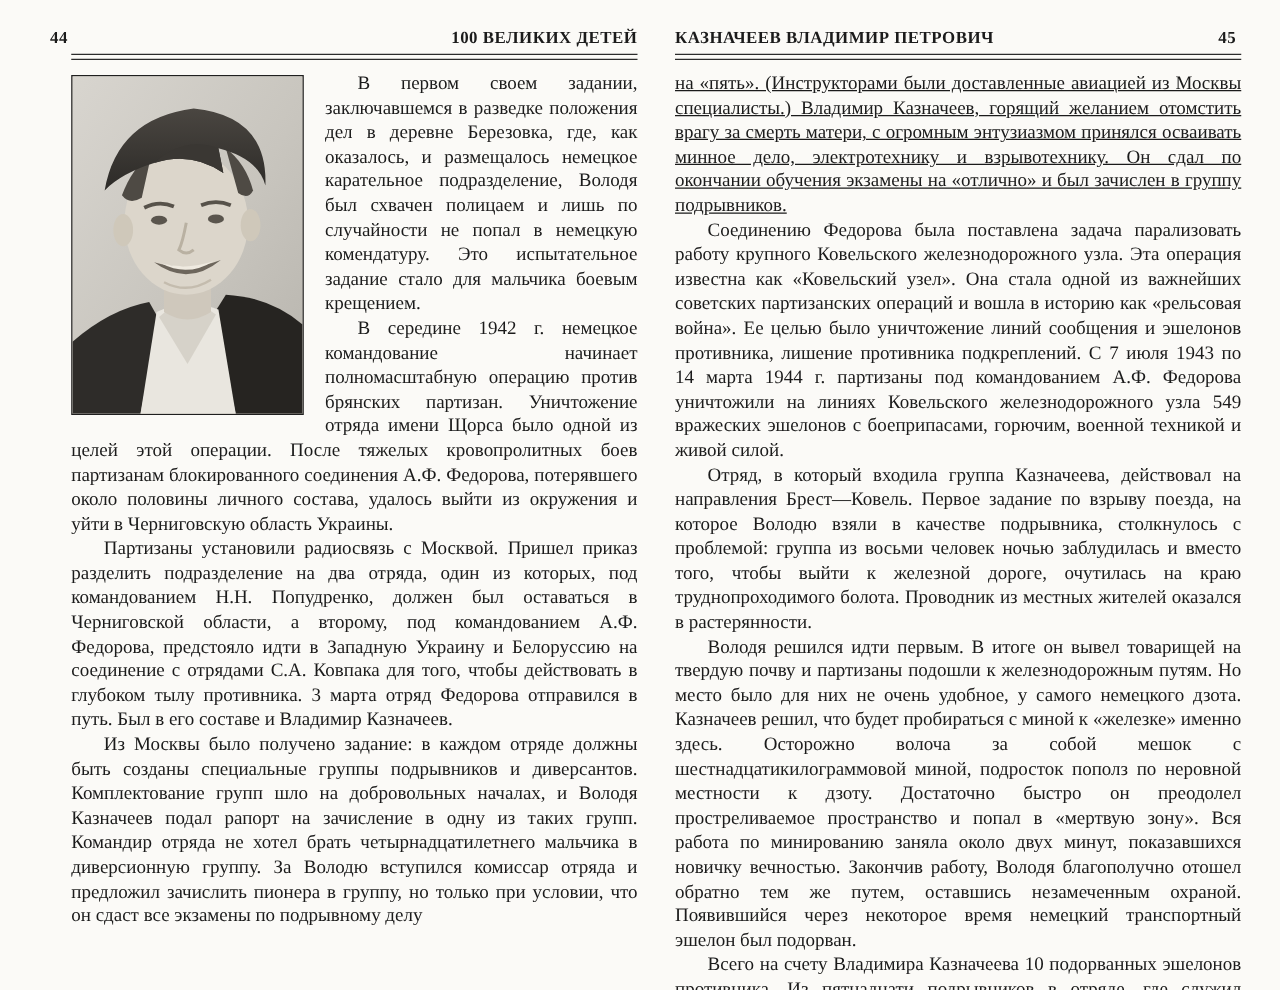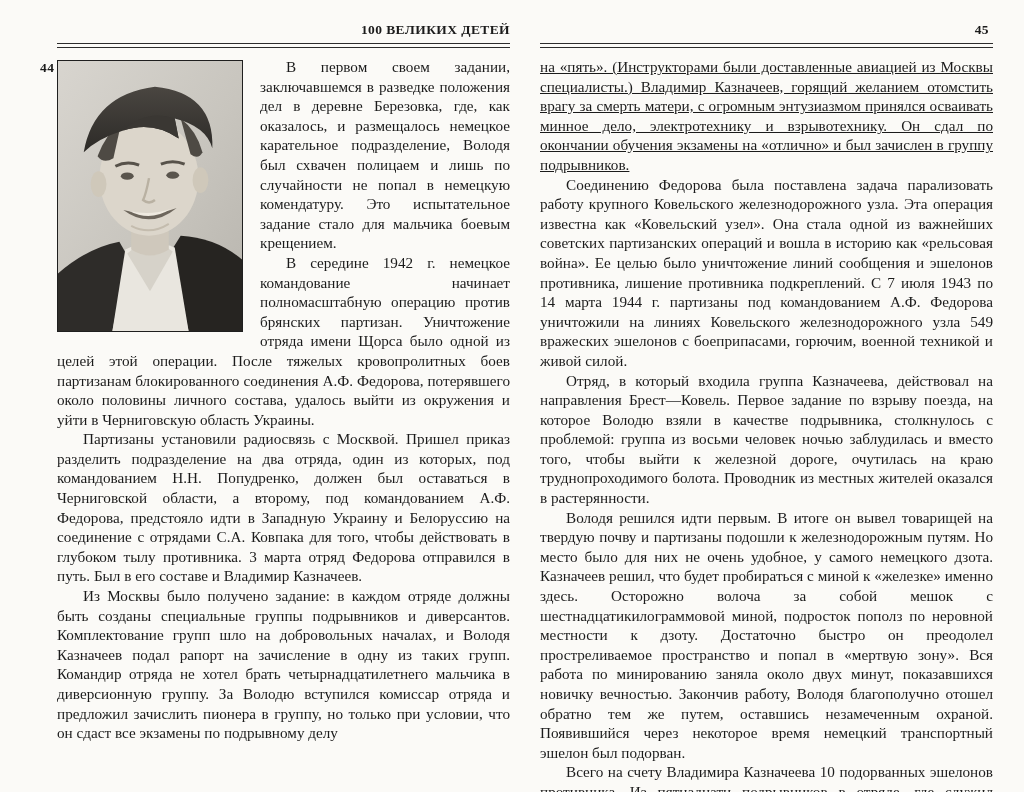--- a/index.html
+++ b/index.html
@@ -19,21 +19,21 @@
   .pagehead{
     position:relative;
     height:16px;
     font-weight:bold;
     font-size:13.5px;
     letter-spacing:0.4px;
     white-space:nowrap;
   }
   .pagehead .num{position:absolute;top:0;}
   .pagehead .title{position:absolute;top:0;}
-  .page-left .num{left:-17px;margin-top:38px;}
+  .page-left .num{left:-17px;}
   .page-left .title{right:0;}
   .page-right .title{left:0;}
   .page-right .num{right:4px;}
 
   .rule{
     margin-top:5px;
     height:3px;
     border-top:1.6px solid #2c2c2c;
     border-bottom:1.6px solid #2c2c2c;
   }
@@ -123,20 +123,21 @@
 
       <p>В первом своем задании, заключавшемся в разведке положения дел в деревне Березовка, где, как оказалось, и размещалось немецкое карательное подразделение, Володя был схвачен полицаем и лишь по случайности не попал в немецкую комендатуру. Это испытательное задание стало для мальчика боевым крещением.</p>
       <p>В середине 1942 г. немецкое командование начинает полномасштабную операцию против брянских партизан. Уничтожение отряда имени Щорса было одной из целей этой операции. После тяжелых кровопролитных боев партизанам блокированного соединения А.Ф. Федорова, потерявшего около половины личного состава, удалось выйти из окружения и уйти в Черниговскую область Украины.</p>
       <p>Партизаны установили радиосвязь с Москвой. Пришел приказ разделить подразделение на два отряда, один из которых, под командованием Н.Н. Попудренко, должен был оставаться в Черниговской области, а второму, под командованием А.Ф. Федорова, предстояло идти в Западную Украину и Белоруссию на соединение с отрядами С.А. Ковпака для того, чтобы действовать в глубоком тылу противника. 3 марта отряд Федорова отправился в путь. Был в его составе и Владимир Казначеев.</p>
       <p>Из Москвы было получено задание: в каждом отряде должны быть созданы специальные группы подрывников и диверсантов. Комплектование групп шло на добровольных началах, и Володя Казначеев подал рапорт на зачисление в одну из таких групп. Командир отряда не хотел брать четырнадцатилетнего мальчика в диверсионную группу. За Володю вступился комиссар отряда и предложил зачислить пионера в группу, но только при условии, что он сдаст все экзамены по подрывному делу</p>
     </div>
   </div>
 
   <div class="page page-right">
     <div class="pagehead">
+      <span class="title">КАЗНАЧЕЕВ ВЛАДИМИР ПЕТРОВИЧ</span>
       <span class="num">45</span>
     </div>
     <div class="rule"></div>
 
     <div class="content">
       <p class="noindent">на «пять». (Инструкторами были доставленные авиацией из Москвы специалисты.) Владимир Казначеев, горящий желанием отомстить врагу за смерть матери, с огромным энтузиазмом принялся осваивать минное дело, электротехнику и взрывотехнику. Он сдал по окончании обучения экзамены на «отлично» и был зачислен в группу подрывников.</p>
       <p>Соединению Федорова была поставлена задача парализовать работу крупного Ковельского железнодорожного узла. Эта операция известна как «Ковельский узел». Она стала одной из важнейших советских партизанских операций и вошла в историю как «рельсовая война». Ее целью было уничтожение линий сообщения и эшелонов противника, лишение противника подкреплений. С 7 июля 1943 по 14 марта 1944 г. партизаны под командованием А.Ф. Федорова уничтожили на линиях Ковельского железнодорожного узла 549 вражеских эшелонов с боеприпасами, горючим, военной техникой и живой силой.</p>
       <p>Отряд, в который входила группа Казначеева, действовал на направления Брест—Ковель. Первое задание по взрыву поезда, на которое Володю взяли в качестве подрывника, столкнулось с проблемой: группа из восьми человек ночью заблудилась и вместо того, чтобы выйти к железной дороге, очутилась на краю труднопроходимого болота. Проводник из местных жителей оказался в растерянности.</p>
       <p>Володя решился идти первым. В итоге он вывел товарищей на твердую почву и партизаны подошли к железнодорожным путям. Но место было для них не очень удобное, у самого немецкого дзота. Казначеев решил, что будет пробираться с миной к «железке» именно здесь. Осторожно волоча за собой мешок с шестнадцатикилограммовой миной, подросток пополз по неровной местности к дзоту. Достаточно быстро он преодолел простреливаемое пространство и попал в «мертвую зону». Вся работа по минированию заняла около двух минут, показавшихся новичку вечностью. Закончив работу, Володя благополучно отошел обратно тем же путем, оставшись незамеченным охраной. Появившийся через некоторое время немецкий транспортный эшелон был подорван.</p>
       <p>Всего на счету Владимира Казначеева 10 подорванных эшелонов противника. Из пятнадцати подрывников в отряде, где служил Володя, в живых осталось только пятеро. Всего его отрядом за время «рельсовой войны» был уничтожен сорок один эшелон. Однажды Володя был на во-</p>

